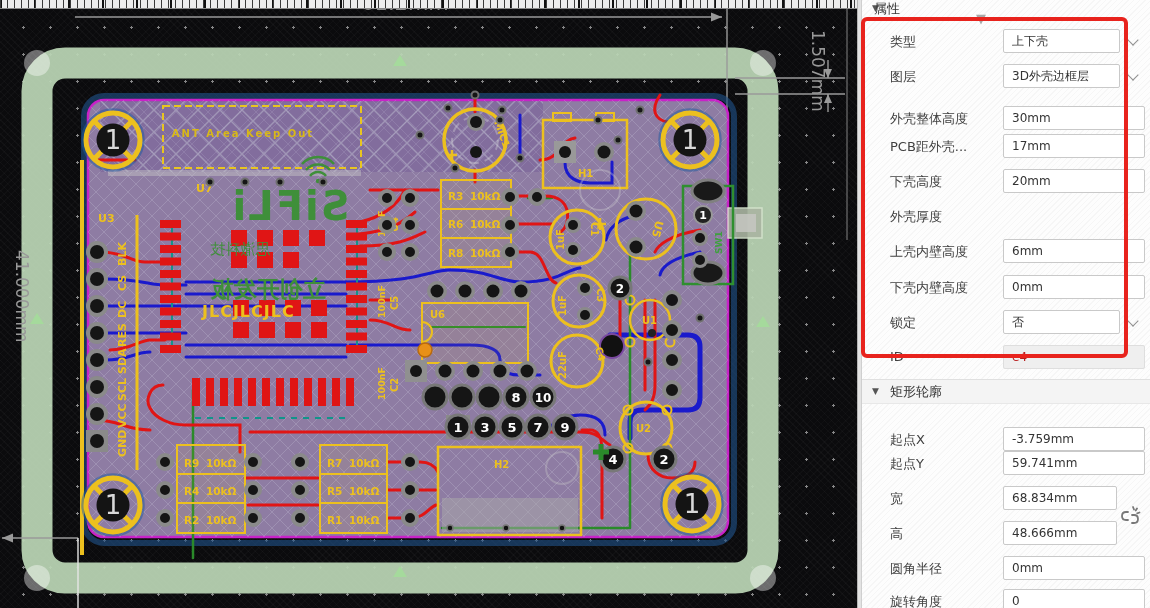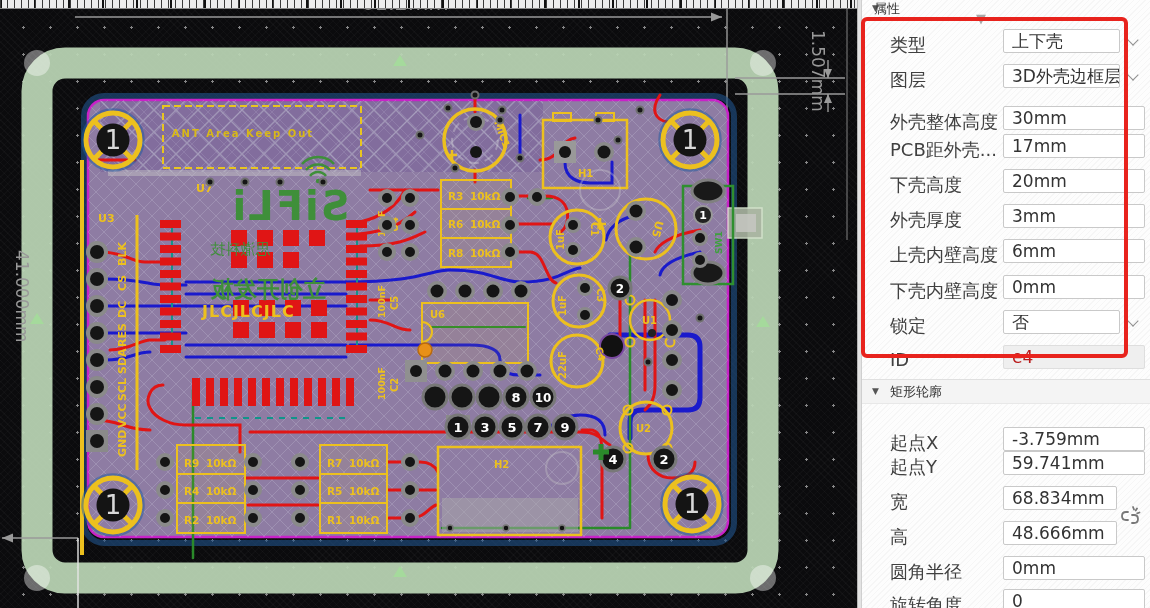--- a/index.html
+++ b/index.html
@@ -23,22 +23,22 @@
   
   #panel{position:absolute;left:862px;top:0;width:288px;height:608px;background:#fdfdfd;
     background-image:repeating-linear-gradient(135deg, rgba(0,0,0,0.028) 0 1px, transparent 1px 4px);}
   .sec-hdr{position:absolute;left:0;width:100%;height:17px;font-size:13px;color:#333;}
   .sec-hdr .tri{position:absolute;left:10px;top:3px;font-size:9px;color:#555;}
   .sec-hdr .txt{position:absolute;left:12px;top:0px;}
   .sec2{position:absolute;left:0;top:379px;width:100%;height:25px;background:#f4f4f4;border-top:1px solid #e0e0e0;border-bottom:1px solid #e8e8e8;box-sizing:border-box;font-size:13px;color:#333;}
   .sec2 .tri{position:absolute;left:10px;top:6px;font-size:9px;color:#555;}
   .sec2 .txt{position:absolute;left:28px;top:3px;}
   .prow{position:absolute;left:0;width:100%;height:26px;}
-  .plabel{position:absolute;left:28px;top:4px;font-size:18px;color:#404040;white-space:nowrap;}
-  .pinput{position:absolute;left:141px;top:0;height:24px;line-height:22px;width:142px;border:1px solid #c9c9c9;border-radius:2px;background:#fff;padding-left:8px;font-size:17px;color:#333;box-sizing:border-box;white-space:nowrap;overflow:hidden;}
+  .plabel{position:absolute;left:28px;top:4px;font-size:13px;color:#404040;white-space:nowrap;}
+  .pinput{position:absolute;left:141px;top:0;height:24px;line-height:22px;width:142px;border:1px solid #c9c9c9;border-radius:2px;background:#fff;padding-left:8px;font-size:12px;color:#333;box-sizing:border-box;white-space:nowrap;overflow:hidden;}
   .pinput.sel{width:117px;}
   .pinput.narrow{width:114px;}
   .pinput.disabled{background:#efefef;color:#b91c1c;border-color:#dedede;}
   .chev{position:absolute;left:267px;top:7px;width:7px;height:7px;border-right:1.6px solid #8f8f8f;border-bottom:1.6px solid #8f8f8f;transform:rotate(45deg);}
   #linkicon{position:absolute;left:256px;top:504px;width:24px;height:26px;}
   
   #redbox{position:absolute;left:861px;top:17px;width:259px;height:333px;border:4px solid #e8231d;border-radius:6px;z-index:50;pointer-events:none;}
   #graytri{position:absolute;left:976px;top:11px;font-size:13px;color:#a9a9a9;z-index:40;}
 </style>
 </head>
@@ -577,21 +577,20 @@
     <div class="prow" style="top:134px;">
       <span class="plabel">PCB距外壳...</span>
       <div class="pinput">17mm</div>
     </div>
     <div class="prow" style="top:169px;">
       <span class="plabel">下壳高度</span>
       <div class="pinput">20mm</div>
     </div>
     <div class="prow" style="top:204px;">
       <span class="plabel">外壳厚度</span>
-      <div class="pinput">3mm</div>
     </div>
     <div class="prow" style="top:239px;">
       <span class="plabel">上壳内壁高度</span>
       <div class="pinput">6mm</div>
     </div>
     <div class="prow" style="top:275px;">
       <span class="plabel">下壳内壁高度</span>
       <div class="pinput">0mm</div>
     </div>
     <div class="prow" style="top:310px;">

